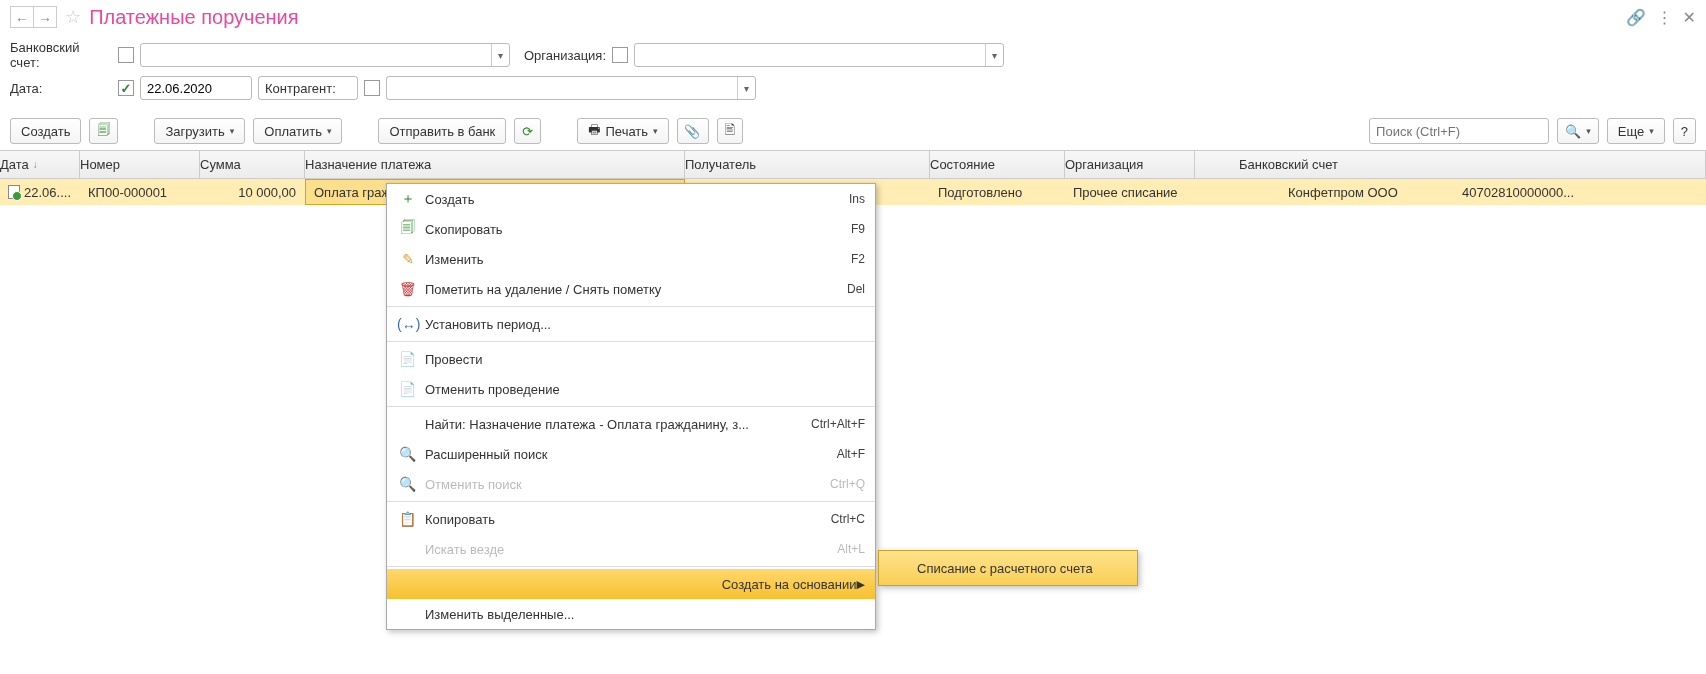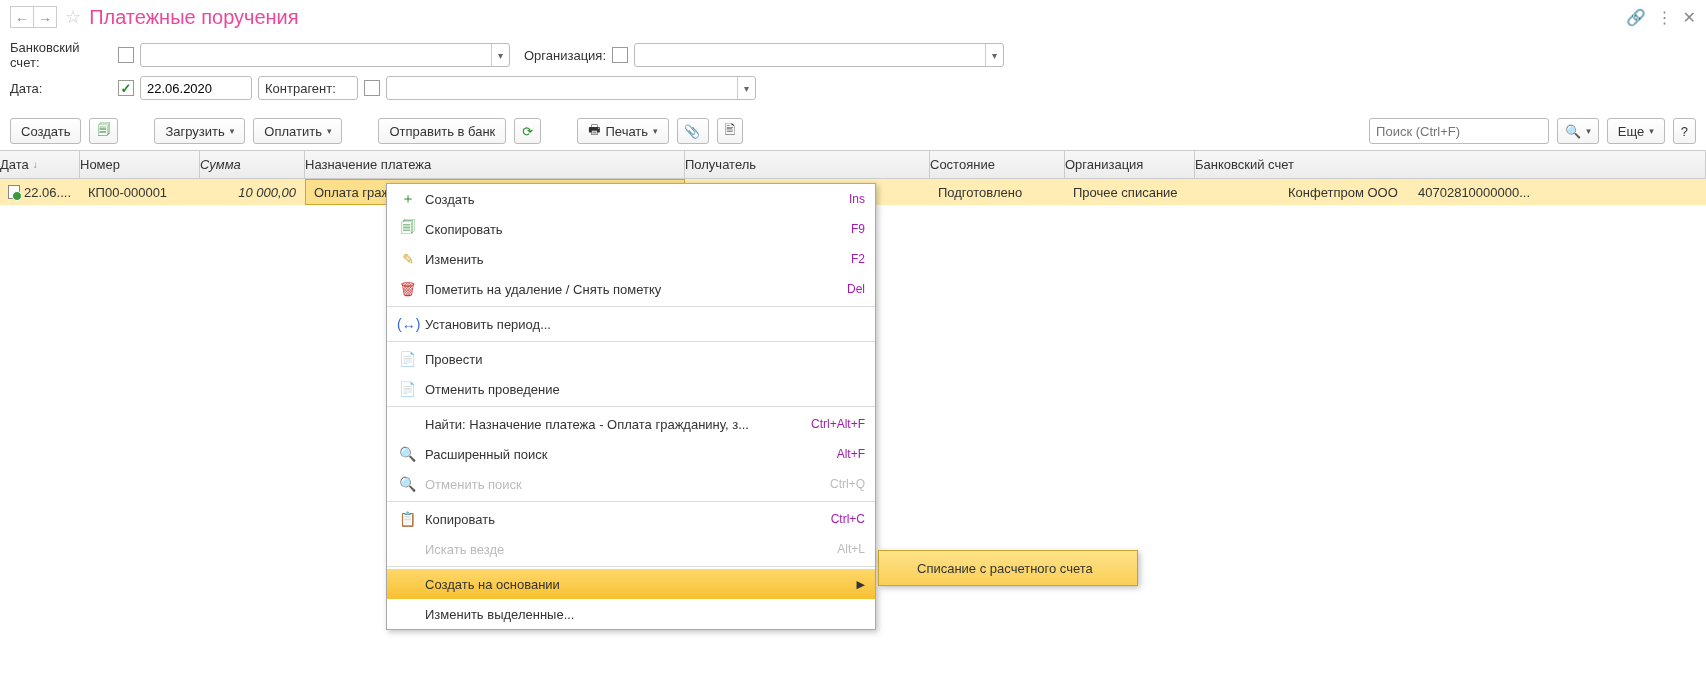--- a/index.html
+++ b/index.html
@@ -38,34 +38,34 @@
 .th { border-right: 1px solid #ccc; padding: 0 0; display: flex; align-items: center; font-size: 13px; color: #333; position: relative; }
 .th .sort { font-size: 10px; color: #888; margin-left: 4px; }
 .tbody .tr { display: flex; height: 26px; }
 .tbody .tr.selected { background: #ffedb3; }
 .td { border-right: 1px solid transparent; padding: 1px 8px; display: flex; align-items: center; font-size: 13px; overflow: hidden; white-space: nowrap; text-overflow: ellipsis; }
 .td.right { justify-content: flex-end; }
 .td.hl { background: #fbdf8a; border: 1px solid #d4a628; }
 
 .col-date { width: 80px; }
 .col-num { width: 120px; }
-.col-sum { width: 105px; font-style: italic; }
+.col-sum { width: 105px; }
 .col-purpose { width: 380px; }
 .col-recipient { width: 245px; }
 .col-state { width: 135px; }
 .col-optype { width: 215px; }
 .col-org { width: 130px; }
-.col-acct { flex: 1; }
+.col-acct { flex: 1; margin-left: 44px; }
 
 .ctx-menu { position: absolute; left: 386px; top: 183px; width: 490px; background: #fff; border: 1px solid #aaa; box-shadow: 2px 2px 6px rgba(0,0,0,0.25); }
 .ctx-item { display: flex; align-items: center; height: 30px; padding: 0 10px; cursor: pointer; }
-.ctx-item.hl { background: linear-gradient(#ffd86b,#f7c030); }
+.ctx-item.hl { background: linear-gradient(#ffd86b,#f7c030); text-align: right; }
 .ctx-item .ico { width: 22px; text-align: center; font-size: 14px; color: #666; }
 .ctx-item .lbl { flex: 1; padding-left: 6px; font-size: 13px; }
-.ctx-item .sk { color: #a21caf; font-size: 12px; }
+.ctx-item .sk { color: #404040; font-size: 12px; }
 .ctx-item .sub { font-size: 11px; color: #333; }
 .ctx-item.disabled .lbl, .ctx-item.disabled .sk, .ctx-item.disabled .ico { color: #bbb; }
 .ctx-sep { height: 1px; background: #ddd; margin: 2px 0; }
 
 .sub-menu { position: absolute; left: 878px; top: 550px; width: 260px; background: #fff; border: 1px solid #c9a227; box-shadow: 2px 2px 6px rgba(0,0,0,0.25); }
 .sub-menu .ctx-item { height: 34px; }
 .sub-menu .ctx-item.hl2 { background: linear-gradient(#ffe28a,#f9cf55); justify-content: center; }
 
 .doc-icon { width: 14px; height: 14px; display: inline-block; background: #fff; border: 1px solid #888; position: relative; margin-right: 4px; }
 .doc-icon::after { content:""; position:absolute; right:-3px; bottom:-3px; width:8px; height:8px; background:#3a9a3a; border-radius:50%; border:1px solid #fff; }

